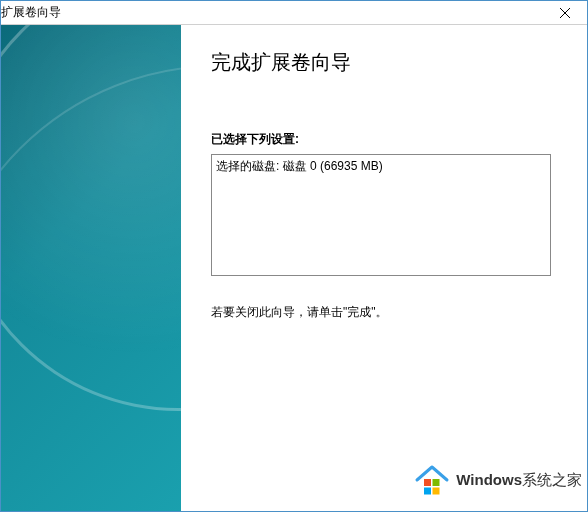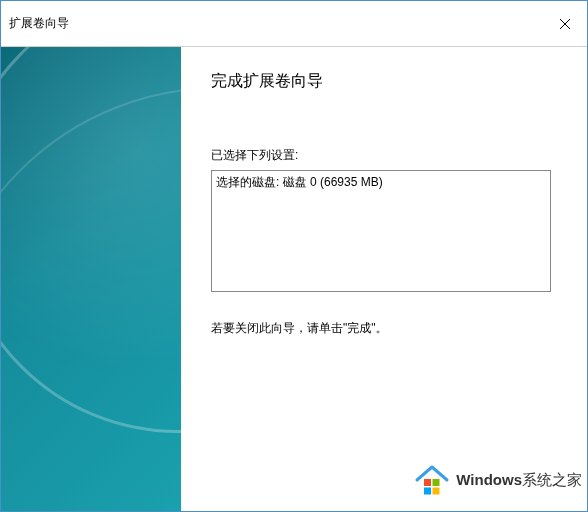--- a/index.html
+++ b/index.html
@@ -15,27 +15,26 @@
     .window {
       width: 588px;
       height: 512px;
       border: 1px solid #4a90c7;
       background: #fff;
       display: flex;
       flex-direction: column;
       position: relative;
     }
     .titlebar {
-      height: 46px;
+      height: 24px;
       background: #fff;
       display: flex;
       align-items: center;
       justify-content: space-between;
       border-bottom: 1px solid #d0d0d0;
-      padding-left: 8px;
     }
     .titlebar-title {
       font-size: 12px;
       color: #000;
     }
     .titlebar-close {
       width: 45px;
       height: 29px;
       display: flex;
       align-items: center;
@@ -79,29 +78,30 @@
       border: 2px solid rgba(255,255,255,0.15);
     }
 
     .content {
       flex: 1;
       padding: 24px 30px 10px 30px;
       display: flex;
       flex-direction: column;
     }
     .heading {
-      font-size: 16px;
+      font-size: 20px;
       font-weight: 400;
       color: #000;
       margin-bottom: 55px;
     }
     .settings-label {
       font-size: 12px;
       color: #000;
       margin-bottom: 6px;
+      font-weight: bold;
     }
     .settings-box {
       width: 340px;
       height: 122px;
       border: 1px solid #888;
       background: #fff;
       padding: 3px 4px;
       font-size: 12px;
       color: #000;
     }

